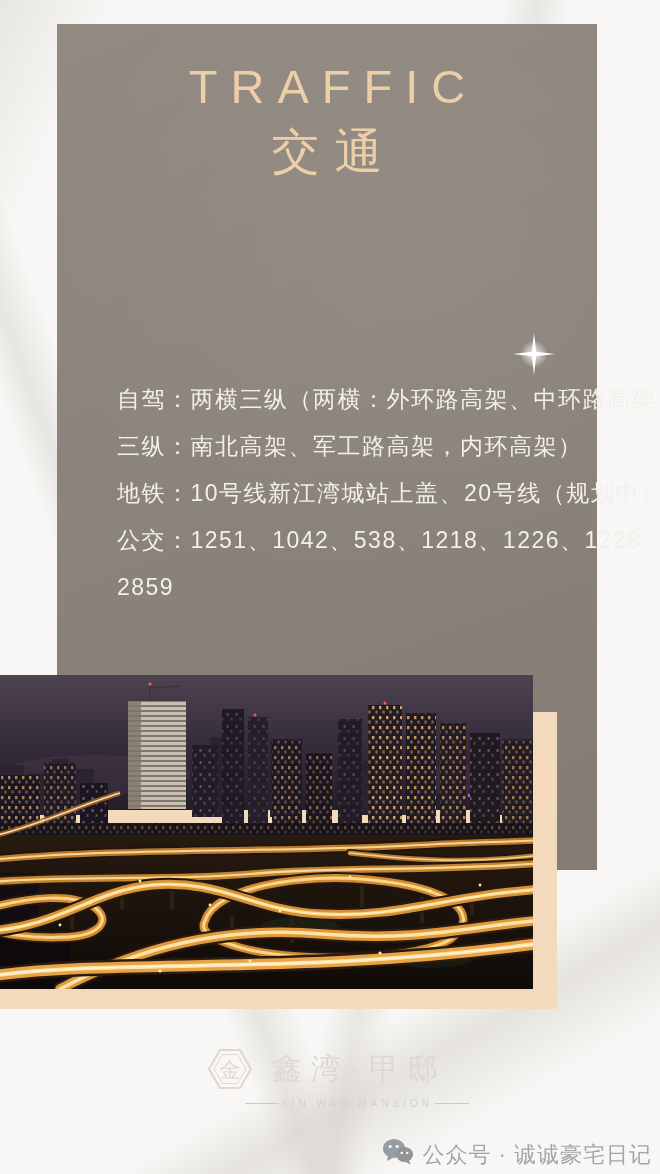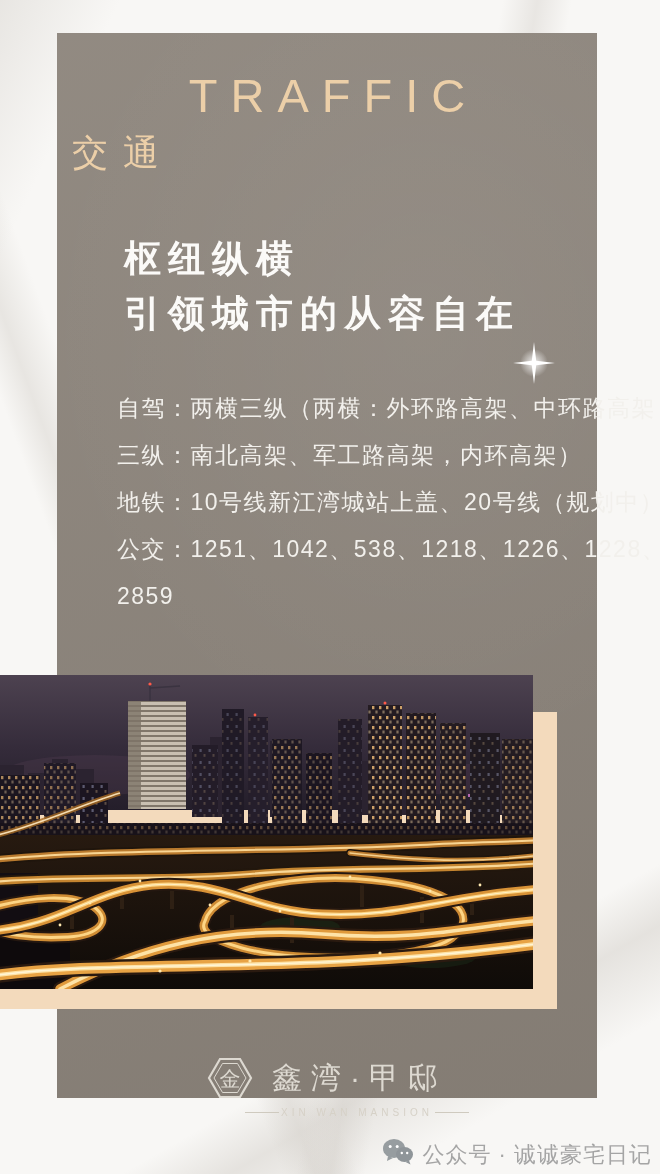--- a/index.html
+++ b/index.html
@@ -7,33 +7,33 @@
     width:660px;height:1174px;position:relative;overflow:hidden;
     font-family:"Liberation Sans","DejaVu Sans",sans-serif;
     background:
       linear-gradient(115deg, rgba(208,204,198,.40) 0%, rgba(208,204,198,0) 10%),
       linear-gradient(100deg, rgba(255,255,255,0) 58%, rgba(203,198,192,.35) 62%, rgba(255,255,255,0) 66%),
       linear-gradient(70deg, rgba(255,255,255,0) 26%, rgba(212,208,202,.45) 29%, rgba(255,255,255,0) 33%),
       linear-gradient(150deg, rgba(255,255,255,0) 80%, rgba(210,206,200,.5) 84%, rgba(255,255,255,0) 90%),
       #f8f7f5;
   }
   .card{
-    position:absolute;left:57px;top:33px;width:540px;height:1065px;
+    position:absolute;left:57px;top:24px;width:540px;height:846px;
     background:
       radial-gradient(120% 70% at 68% 28%, rgba(255,255,255,.05), rgba(255,255,255,0) 60%),
       linear-gradient(160deg, rgba(255,255,255,.05), rgba(0,0,0,.06)),
       #8c847b;
   }
   .title-en{
     position:absolute;left:0;top:35px;width:100%;text-align:center;
     color:#eccfa8;font-size:47px;font-weight:200;letter-spacing:13px;text-indent:13px;
   }
   .title-zh{
-    position:absolute;left:0;top:96px;width:100%;text-align:left;
-    color:#eccfa8;font-size:36px;font-weight:300;letter-spacing:15px;text-indent:15px;
+    position:absolute;left:0;top:96px;width:100%;text-align:center;
+    color:#eccfa8;font-size:48px;font-weight:300;letter-spacing:15px;text-indent:15px;
   }
   .headline{position:absolute;left:67px;top:198px;color:#fbfaf8;font-weight:bold;}
   .headline div{font-size:37px;letter-spacing:7px;line-height:55px;white-space:nowrap;}
   .info{position:absolute;left:60px;top:352px;color:#f2f0ec;}
   .info div{font-size:23px;letter-spacing:1.5px;line-height:47px;white-space:nowrap;font-weight:300;}
   .sparkle{position:absolute;left:455px;top:308px;width:44px;height:44px;}
   .mat{
     position:absolute;left:0;top:712px;width:557px;height:297px;
     background:#f3dabc;
   }
@@ -56,24 +56,20 @@
   .footer-label{color:#a5a5a5;font-size:22px;letter-spacing:1px;margin-top:8px;}
   svg{display:block;}
 </style>
 </head>
 <body>
 
 <div class="card">
   <div class="title-en">TRAFFIC</div>
   <div class="title-zh">交通</div>
 
-  <div class="headline">
-    <div>枢纽纵横</div>
-    <div>引领城市的从容自在</div>
-  </div>
 
   <div class="info">
     <div>自驾：两横三纵（两横：外环路高架、中环路高架</div>
     <div>三纵：南北高架、军工路高架，内环高架）</div>
     <div>地铁：10号线新江湾城站上盖、20号线（规划中）</div>
     <div>公交：1251、1042、538、1218、1226、1228、</div>
     <div>2859</div>
   </div>
 
   <div class="sparkle">

